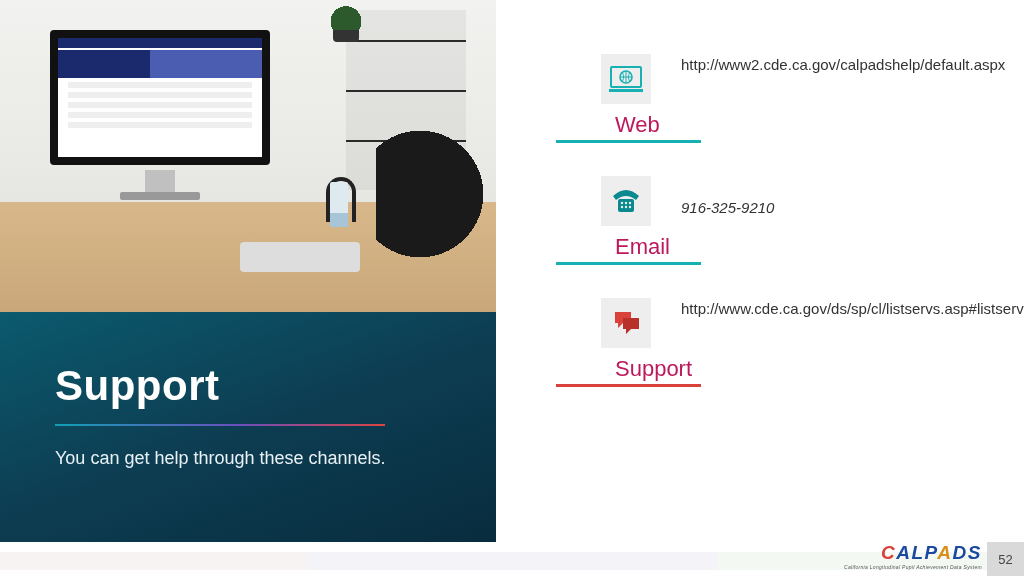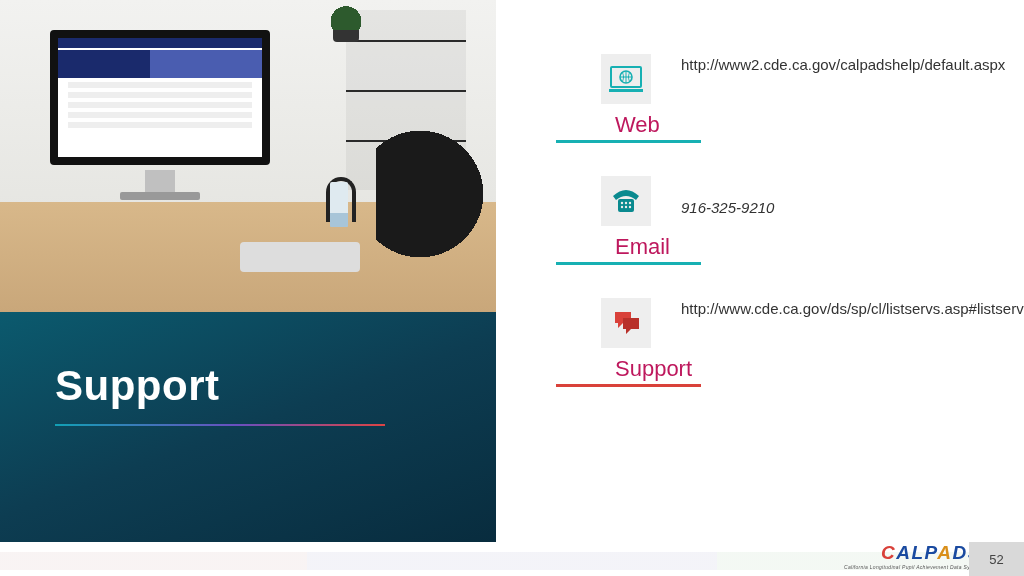--- a/index.html
+++ b/index.html
@@ -42,21 +42,21 @@
   .rule-web { background:#17b0b3;}
   .rule-email { background:#4a4fb5;}
   .rule-phone { background:#17b0b3;}
   .rule-listserv { background:#d9413a;}
 
   
   .icon-web svg, .icon-email svg, .icon-phone svg, .icon-listserv svg { display:block;}
 
   .footer { position:absolute; left:0; bottom:0; width:1024px; height:36px; }
   .footer-stripe { position:absolute; left:0; bottom:6px; width:1024px; height:18px; background:linear-gradient(90deg,#f0e6e6 0 30%,#e6e6f0 30% 70%,#e6f0e6 70% 100%); opacity:0.45;}
-  .page-num { position:absolute; right:0; bottom:0; width:55px; height:34px; background:#d9d9d9; color:#444; font-size:13px; display:flex; align-items:center; justify-content:center;}
+  .page-num { position:absolute; right:0; bottom:0; width:37px; height:34px; background:#d9d9d9; color:#444; font-size:13px; display:flex; align-items:center; justify-content:center;}
   .logo { position:absolute; right:42px; bottom:2px; width:150px; height:32px; text-align:right;font-style:italic;}
   .logo-text { font-size:19px; font-weight:800; letter-spacing:1.5px; }
   .logo-text .c1{color:#d9413a;} .logo-text .c2{color:#1a4aa0;} .logo-text .c3{color:#1a4aa0;} .logo-text .c4{color:#1a4aa0;} .logo-text .c5{color:#d98f1a;} .logo-text .c6{color:#1a4aa0;} .logo-text .c7{color:#1a4aa0;}
   .logo-sub { font-size:5px; color:#555; letter-spacing:0.3px;}
 </style>
 </head>
 <body>
 
 <div class="slide">
 
@@ -89,20 +89,21 @@
         </div>
         <div class="mon-stand"></div>
         <div class="mon-base"></div>
       </div>
       <div class="glass"></div>
       <div class="keyboard"></div>
     </div>
     <div class="support-box">
       <div class="support-title">Support</div>
       <div class="title-rule"></div>
+      <div class="support-sub">You can get help through these channels.</div>
     </div>
   </div>
 
   <div class="right-col">
 
     <div class="channel">
       <div class="ch-icon icon-web">
         <svg width="34" height="28" viewBox="0 0 34 28">
             <rect x="2" y="2" width="30" height="20" rx="1" fill="none" stroke="#17b0b3" stroke-width="2"></rect>
             <rect x="0" y="24" width="34" height="3" fill="#17b0b3"></rect>

